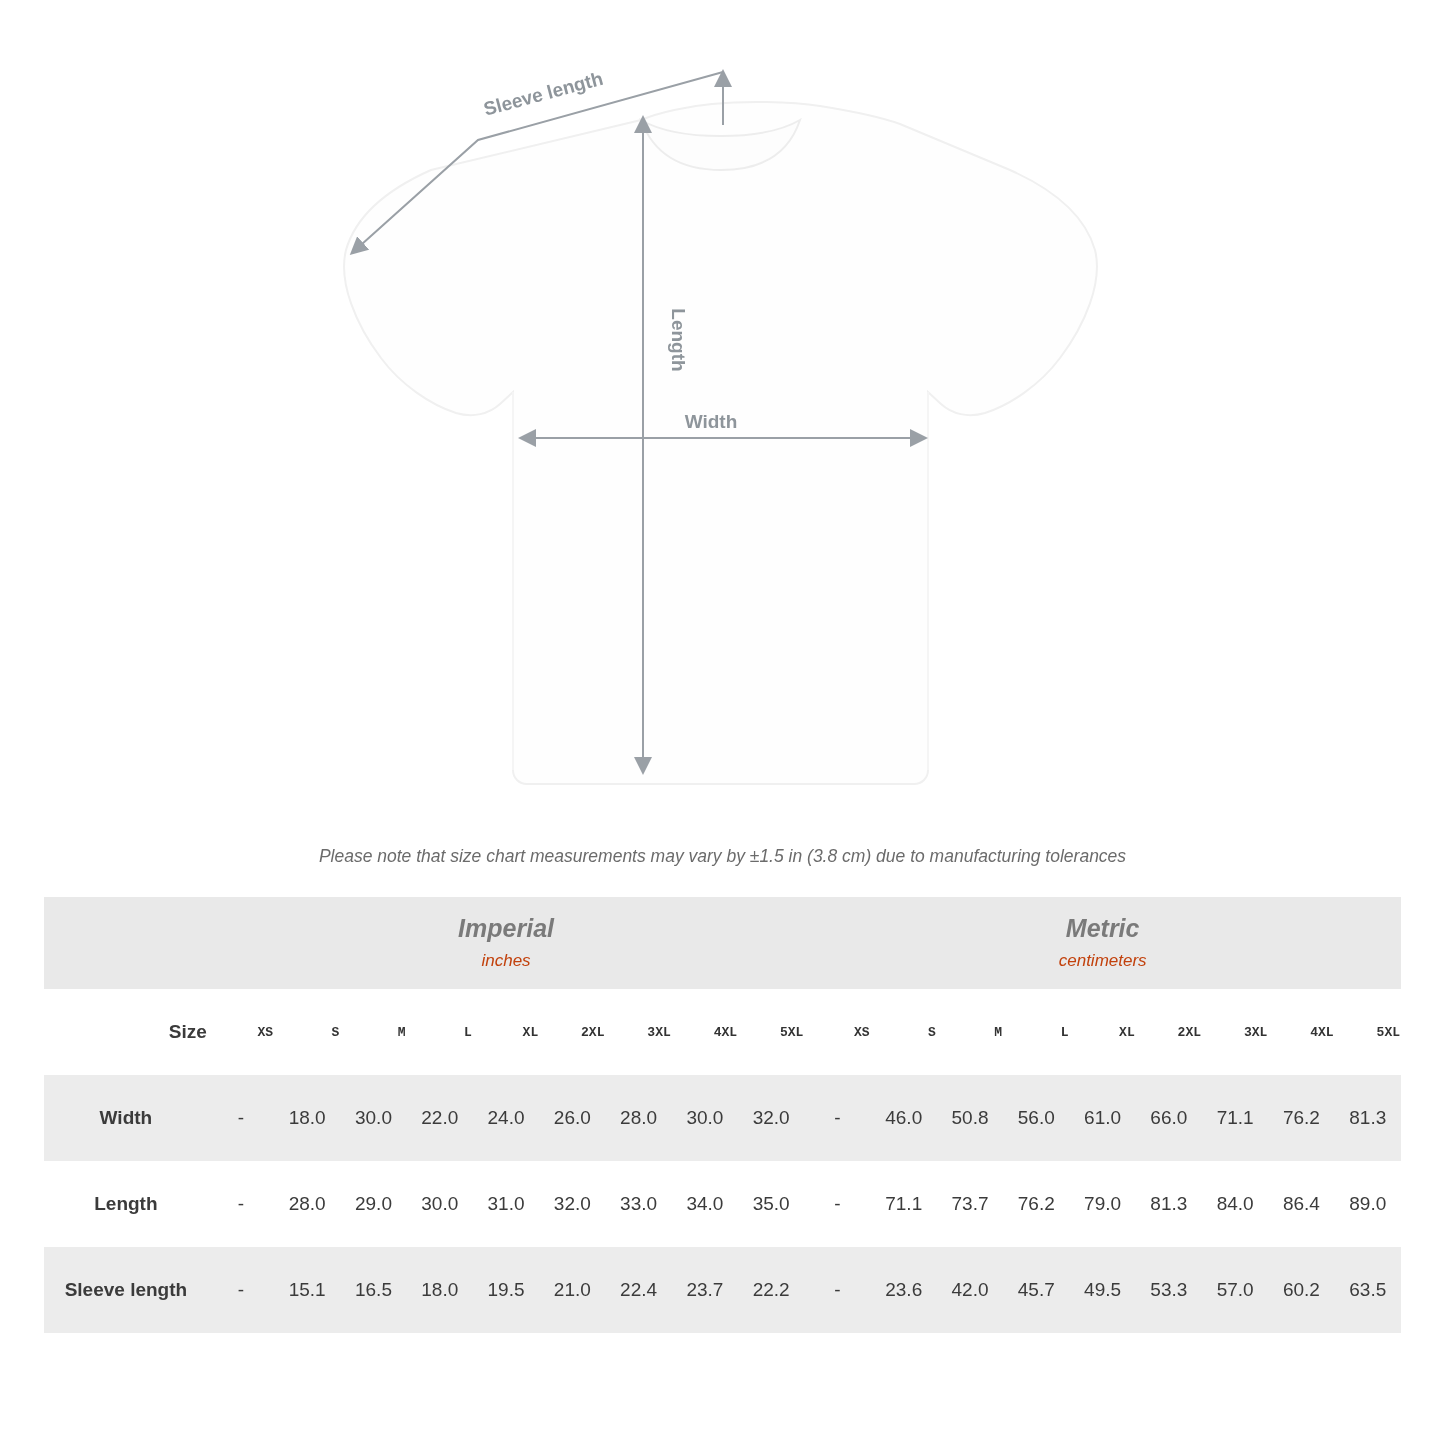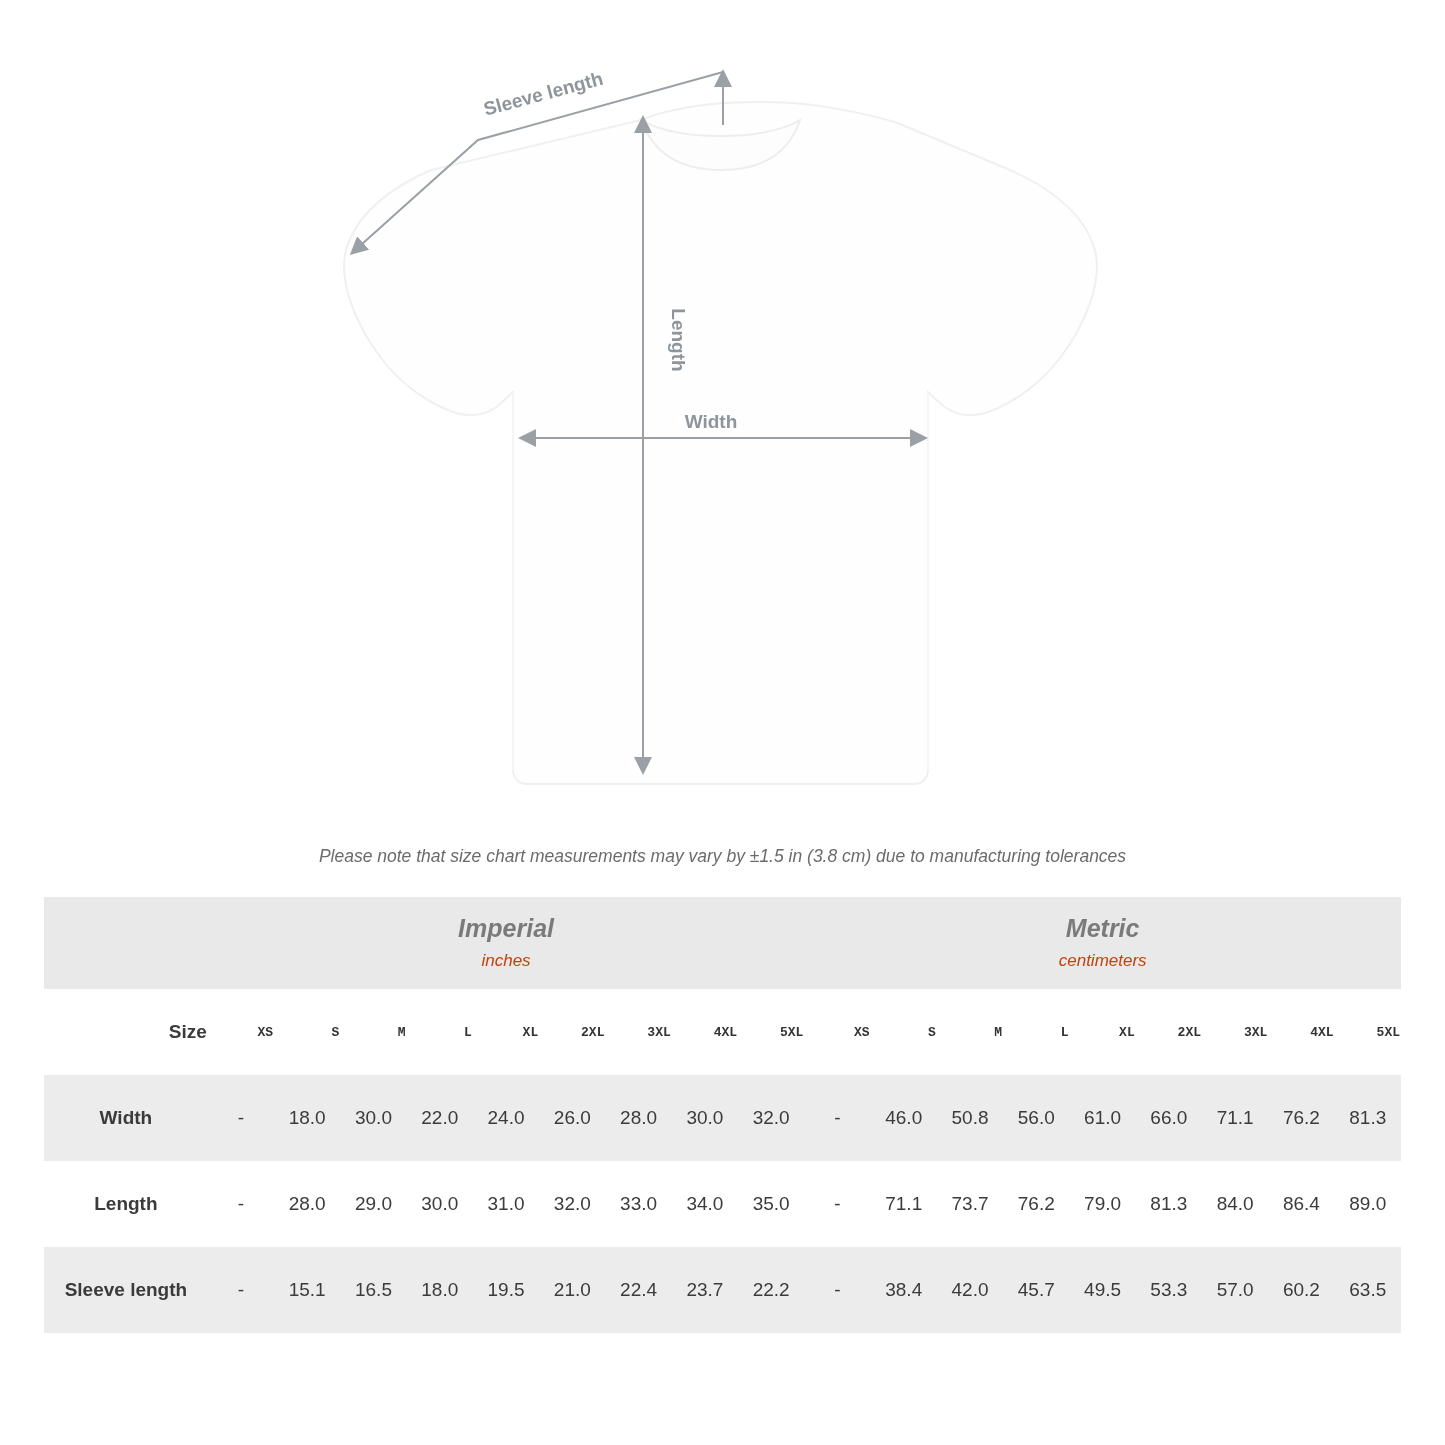--- a/index.html
+++ b/index.html
@@ -279,21 +279,21 @@
           <td>-</td>
           <td>15.1</td>
           <td>16.5</td>
           <td>18.0</td>
           <td>19.5</td>
           <td>21.0</td>
           <td>22.4</td>
           <td>23.7</td>
           <td>22.2</td>
           <td>-</td>
-          <td>38.4</td>
+          <td>23.6</td>
           <td>42.0</td>
           <td>45.7</td>
           <td>49.5</td>
           <td>53.3</td>
           <td>57.0</td>
           <td>60.2</td>
           <td>63.5</td>
         </tr>
       </tbody>
     </table>

